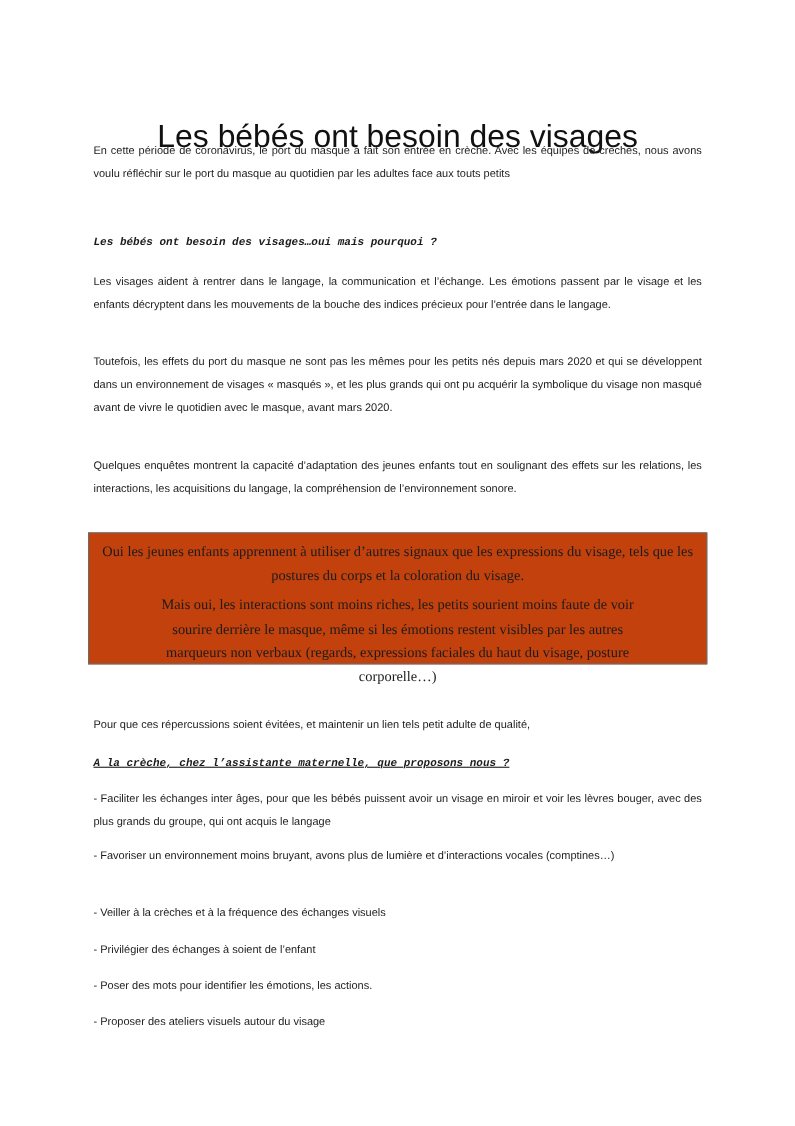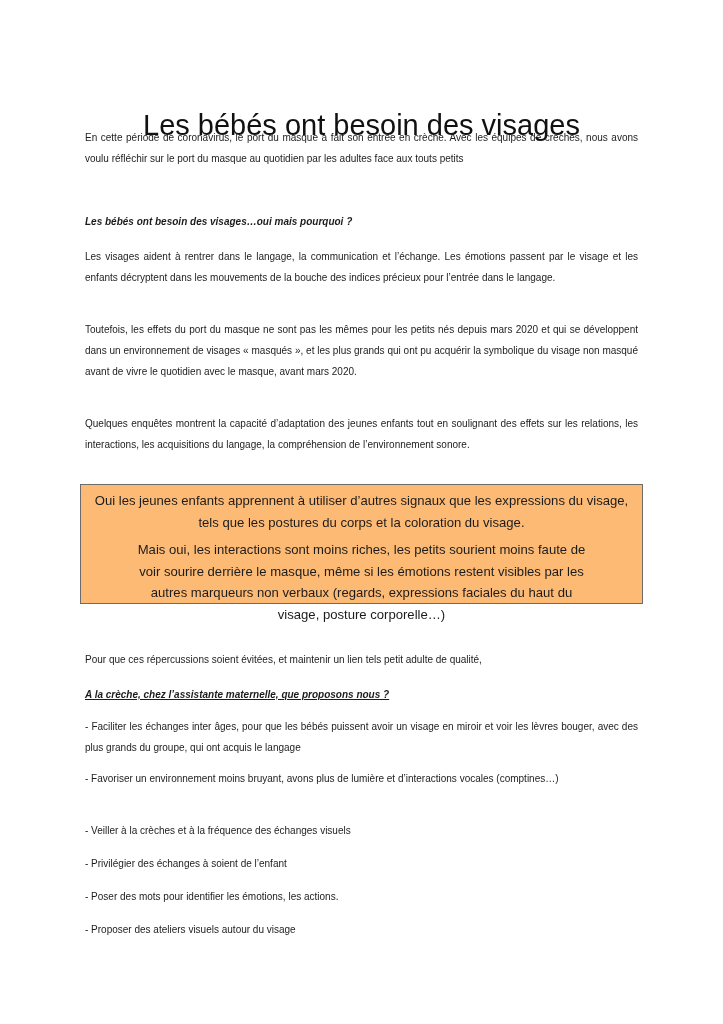--- a/index.html
+++ b/index.html
@@ -11,25 +11,25 @@
     .title {
       position: absolute; left: 0; top: 90px; width: 553px; text-align: center;
       font-size: 29px; line-height: 32px; color: #111; font-weight: normal;
     }
     .p {
       position: absolute; left: 0; width: 553px;
       font-size: 10px; line-height: 21.2px; text-align: justify;
       color: #1c1c1c;
     }
     .p.nojust { text-align: left; }
-    .heading-it { font-style: italic; font-weight: bold; }
+    .heading-it { font-style: italic; font-weight: bold; font-family: Liberation Mono, monospace; }
     .heading-ul { text-decoration: underline; }
     .box {
       position: absolute; left: -5px; top: 484px; width: 563px; height: 120px;
-      background: #fdba74; border: 1px solid #6b6b6b; box-sizing: border-box;
+      background: #c2410c; border: 1px solid #6b6b6b; box-sizing: border-box; font-family: Liberation Serif, serif;
     }
     .box .bp {
       position: absolute; left: 0; width: 561px; text-align: center;
       font-size: 13.1px; line-height: 21.5px; color: #1c1c1c;
     }
   </style>
 </head>
 <body>
 
 <div class="page">

